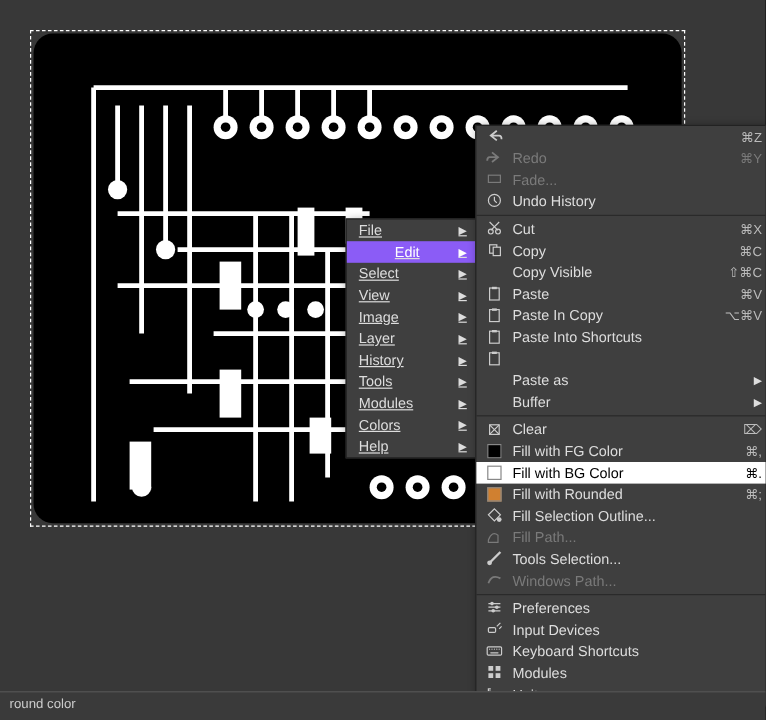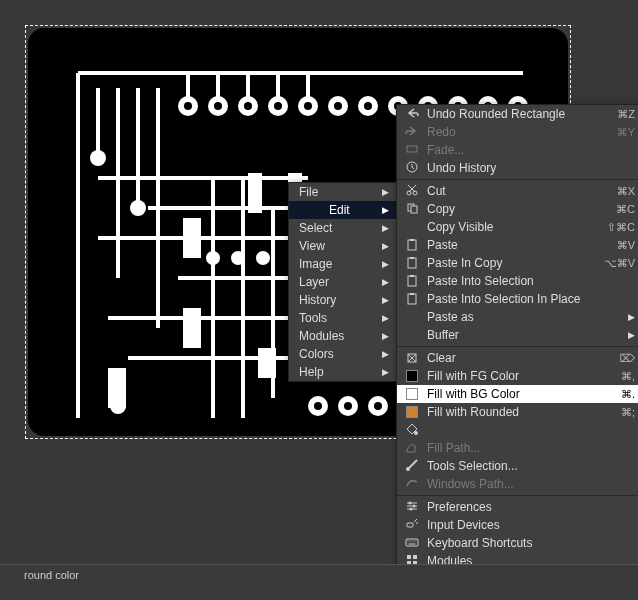--- a/index.html
+++ b/index.html
@@ -3,25 +3,25 @@
 <meta charset="utf-8">
 <style>
 * { margin: 0; padding: 0; box-sizing: border-box; font-family: -apple-system, "Helvetica Neue", Arial, sans-serif; }
 body { background: #383838; width: 638px; height: 600px; overflow: hidden; position: relative; }
 
 .canvas-wrap { position: absolute; left: 28px; top: 28px; width: 540px; height: 408px; }
 .selection-border { position: absolute; inset: -3px; border: 1px dashed #fff; pointer-events: none; }
 .pcb { width: 540px; height: 408px; background: #000; border-radius: 16px; position: relative; overflow: hidden; }
 .pcb svg { position: absolute; inset: 0; }
 
-.status-bar { position: absolute; left: 0; bottom: 0; height: 36px; width: 638px; background: #3a3a3a; border-top: 1px solid #555; color: #ccc; font-size: 11px; padding: 4px 24px; }
+.status-bar { position: absolute; left: 0; bottom: 0; height: 24px; width: 638px; background: #3a3a3a; border-top: 1px solid #555; color: #ccc; font-size: 11px; padding: 4px 8px; }
 
 .menu { position: absolute; background: #3f3f3f; border: 1px solid #222; box-shadow: 2px 2px 8px rgba(0,0,0,.5); font-size: 12px; color: #ddd; min-width: 110px; }
 .menu-item { display: flex; align-items: center; height: 18px; padding: 0 8px 0 10px; white-space: nowrap; position: relative; }
-.menu-item.hover { background: #0f172a; color: #fff; padding-left: 40px; }
+.menu-item.hover { background: #8b5cf6; color: #fff; padding-left: 40px; }
 .menu-item.disabled { color: #7a7a7a; }
 .menu-item .arrow { margin-left: auto; font-size: 9px; padding-left: 12px; }
 .menu-sep { height: 1px; background: #2a2a2a; margin: 2px 0; }
 
 .menu2 { min-width: 248px; }
 .menu2 .menu-item { height: 18px; padding-left: 6px; }
 .menu2 .icon-slot { width: 18px; height: 14px; display: flex; align-items: center; justify-content: center; margin-right: 6px; flex-shrink: 0; }
 .menu2 .shortcut { margin-left: auto; padding-left: 18px; font-size: 11px; color: #bbb; }
 .menu2 .menu-item.disabled .shortcut { color: #7a7a7a; }
 .menu2 .menu-item.hover { background: #fff; color: #000; }
@@ -105,21 +105,21 @@
           <rect x="220" y="145" width="14" height="40"></rect>
         <rect x="260" y="145" width="14" height="30"></rect>
           <rect x="155" y="280" width="18" height="40"></rect>
         <rect x="80" y="340" width="18" height="40"></rect>
           <rect x="230" y="320" width="18" height="30"></rect>
       </g>
     </svg>
   </div>
 </div>
 
-<div class="menu" id="menu-main" style="left:288px; top:182px;">
+<div class="menu" id="menu-main" style="left:288px; top:182px;text-decoration:underline;">
     <div class="menu-item">
       <span>File</span>
       <span class="arrow">▶</span>
     </div>
     <div class="menu-item hover">
       <span>Edit</span>
       <span class="arrow">▶</span>
     </div>
     <div class="menu-item">
       <span>Select</span>
@@ -158,21 +158,20 @@
       <span class="arrow">▶</span>
     </div>
   </div>
 <div class="menu menu2" id="menu-edit" style="left:396px; top:104px;">
     <div class="menu-item">
       <span class="icon-slot">
         <span><svg class="icon-svg" viewBox="0 0 14 14">
             <path d="M9 3 L4 7 L9 11 M4 7 L11 7 Q13 7 13 10" stroke="#ccc" stroke-width="1.5" fill="none"></path>
           </svg></span>
       </span>
-      <span>Undo Rounded Rectangle</span>
       <span class="shortcut">⌘Z</span>
     </div>
     <div class="menu-item disabled">
       <span class="icon-slot">
         <span><svg class="icon-svg" viewBox="0 0 14 14">
             <path d="M5 3 L10 7 L5 11 M10 7 L3 7 Q1 7 1 10" stroke="#7a7a7a" stroke-width="1.5" fill="none"></path>
           </svg></span>
       </span>
       <span>Redo</span>
       <span class="shortcut">⌘Y</span>
@@ -241,30 +240,29 @@
       <span>Paste In Copy</span>
       <span class="shortcut">⌥⌘V</span>
     </div>
     <div class="menu-item">
       <span class="icon-slot">
         <span><svg class="icon-svg" viewBox="0 0 14 14">
             <rect x="3" y="3" width="8" height="10" stroke="#ccc" fill="none"></rect>
             <rect x="5" y="2" width="4" height="2" fill="#ccc"></rect>
           </svg></span>
       </span>
-      <span>Paste Into Selection</span>
+      <span>Paste Into Shortcuts</span>
     </div>
     <div class="menu-item">
       <span class="icon-slot">
         <span><svg class="icon-svg" viewBox="0 0 14 14">
             <rect x="3" y="3" width="8" height="10" stroke="#ccc" fill="none"></rect>
             <rect x="5" y="2" width="4" height="2" fill="#ccc"></rect>
           </svg></span>
       </span>
-      <span>Paste Into Selection In Place</span>
     </div>
     <div class="menu-item">
       <span class="icon-slot"></span>
       <span>Paste as</span>
       <span class="arrow">▶</span>
     </div>
     <div class="menu-item">
       <span class="icon-slot"></span>
       <span>Buffer</span>
       <span class="arrow">▶</span>
@@ -301,20 +299,21 @@
       <span>Fill with Rounded</span>
       <span class="shortcut">⌘;</span>
     </div>
     <div class="menu-item">
       <span class="icon-slot">
         <span><svg class="icon-svg" viewBox="0 0 14 14">
             <path d="M7 2 L12 7 L7 12 L2 7 Z" stroke="#ccc" fill="none"></path>
             <circle cx="11" cy="11" r="2" fill="#ccc"></circle>
           </svg></span>
       </span>
+      <span>Fill Selection Outline...</span>
     </div>
     <div class="menu-item disabled">
       <span class="icon-slot">
         <span><svg class="icon-svg" viewBox="0 0 14 14">
             <path d="M2 10 Q5 2 10 6 L10 12 L2 12 Z" stroke="#7a7a7a" fill="none"></path>
           </svg></span>
       </span>
       <span>Fill Path...</span>
     </div>
     <div class="menu-item">

